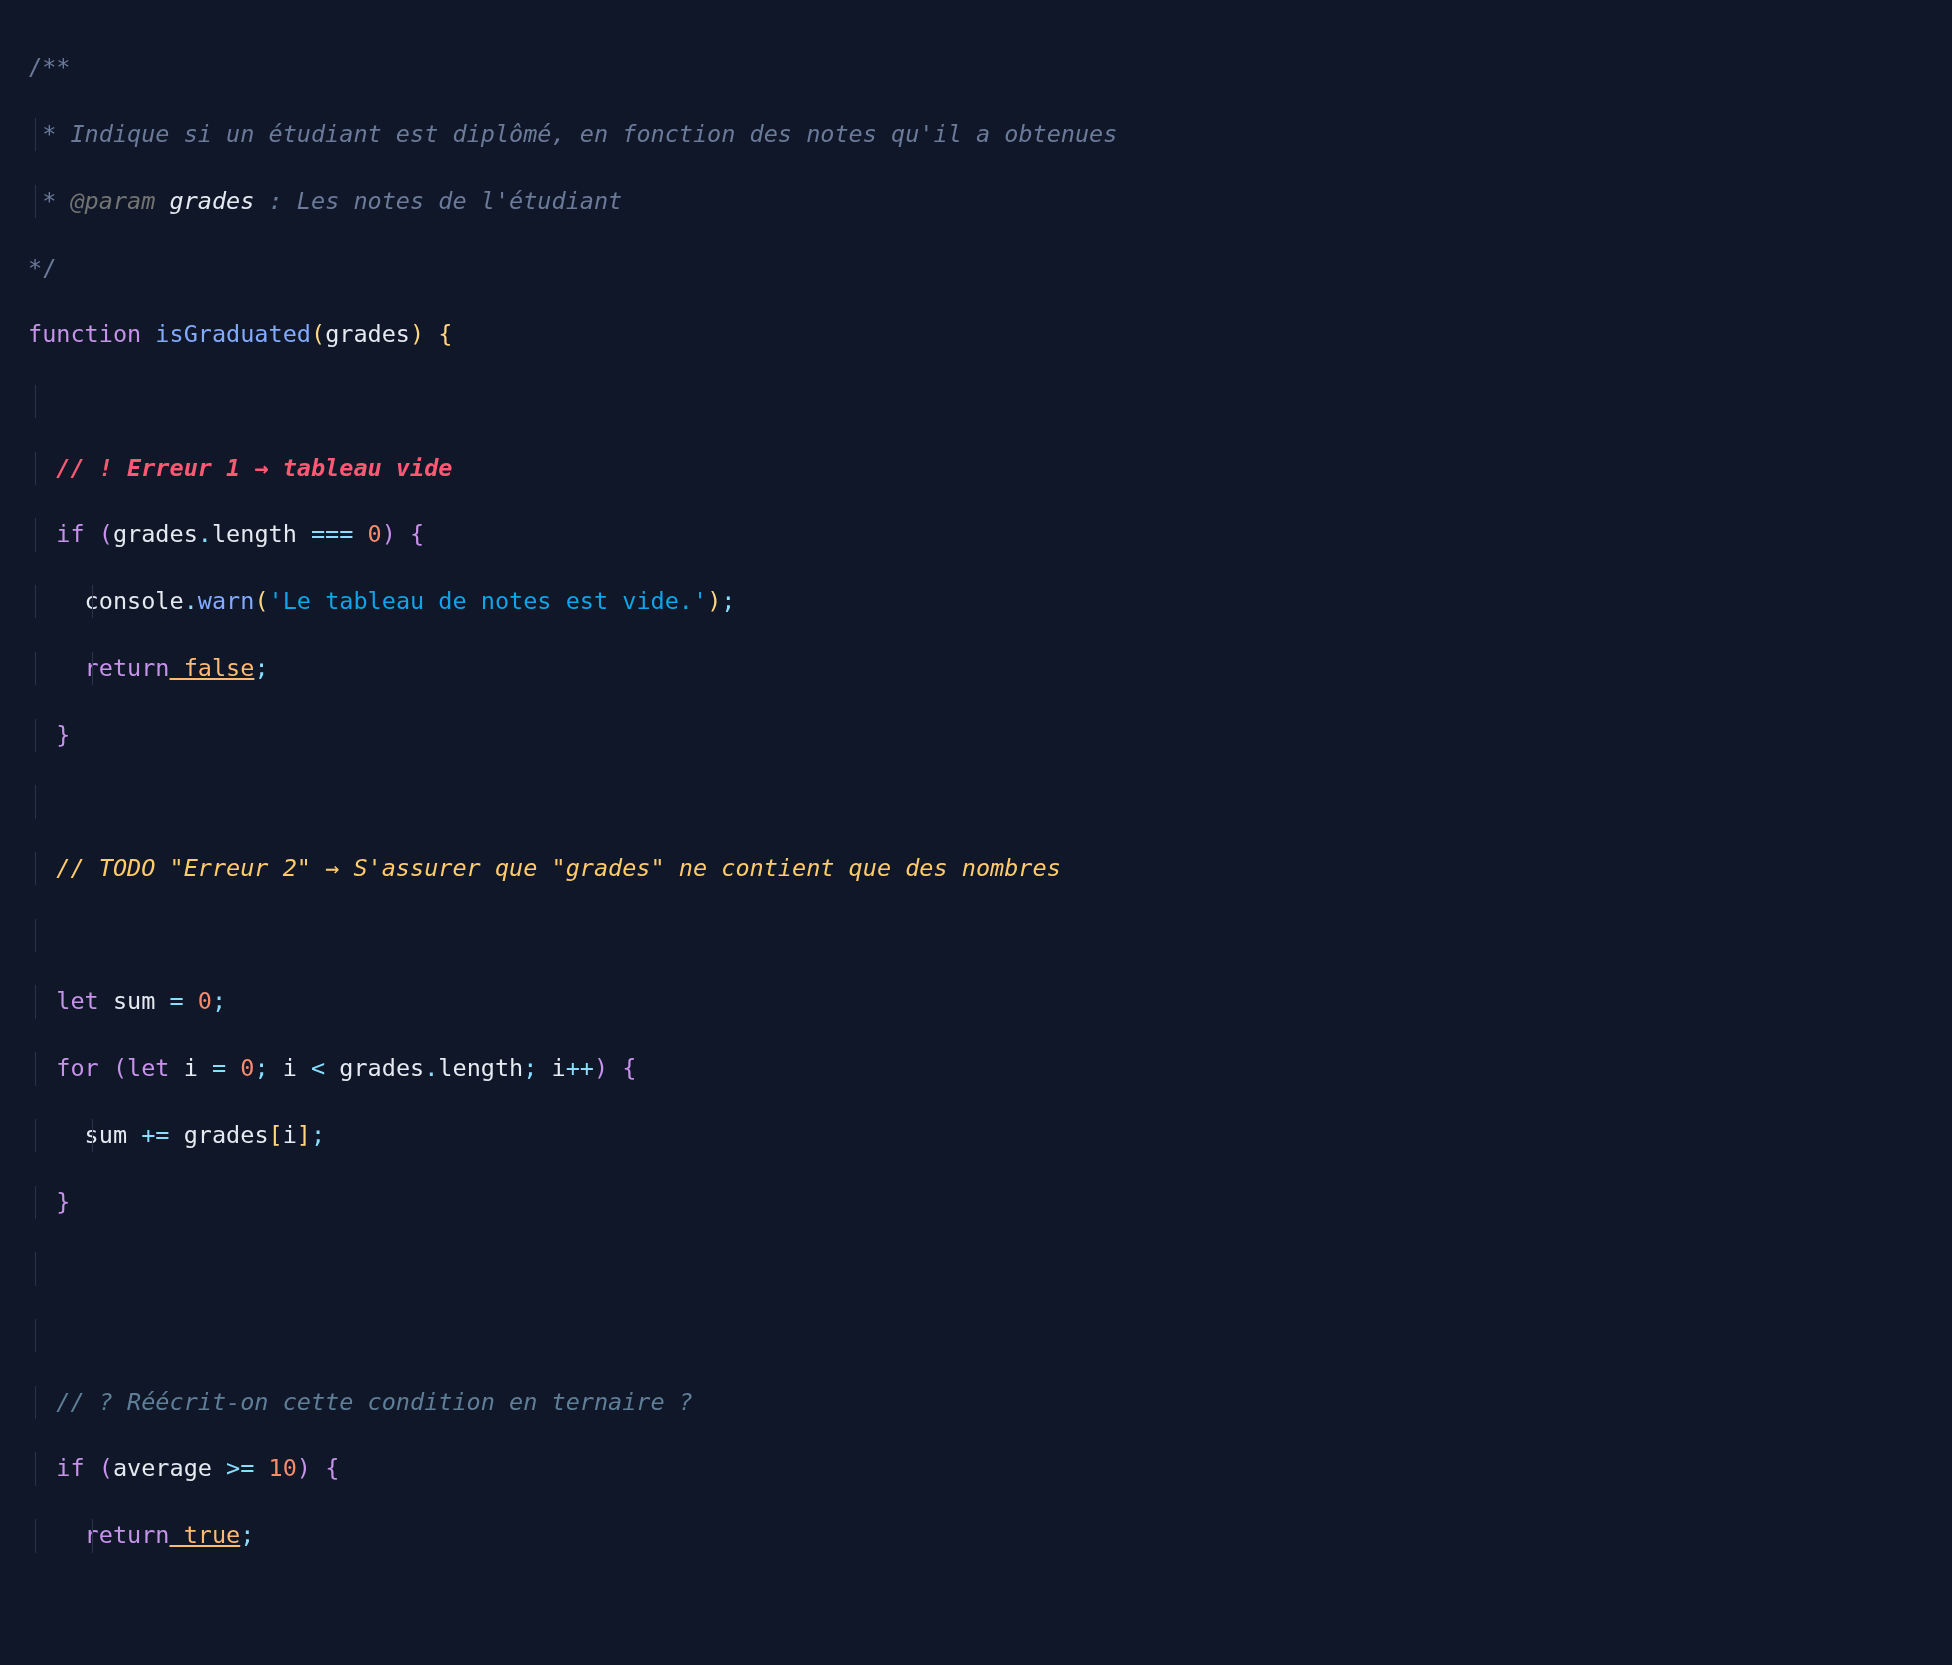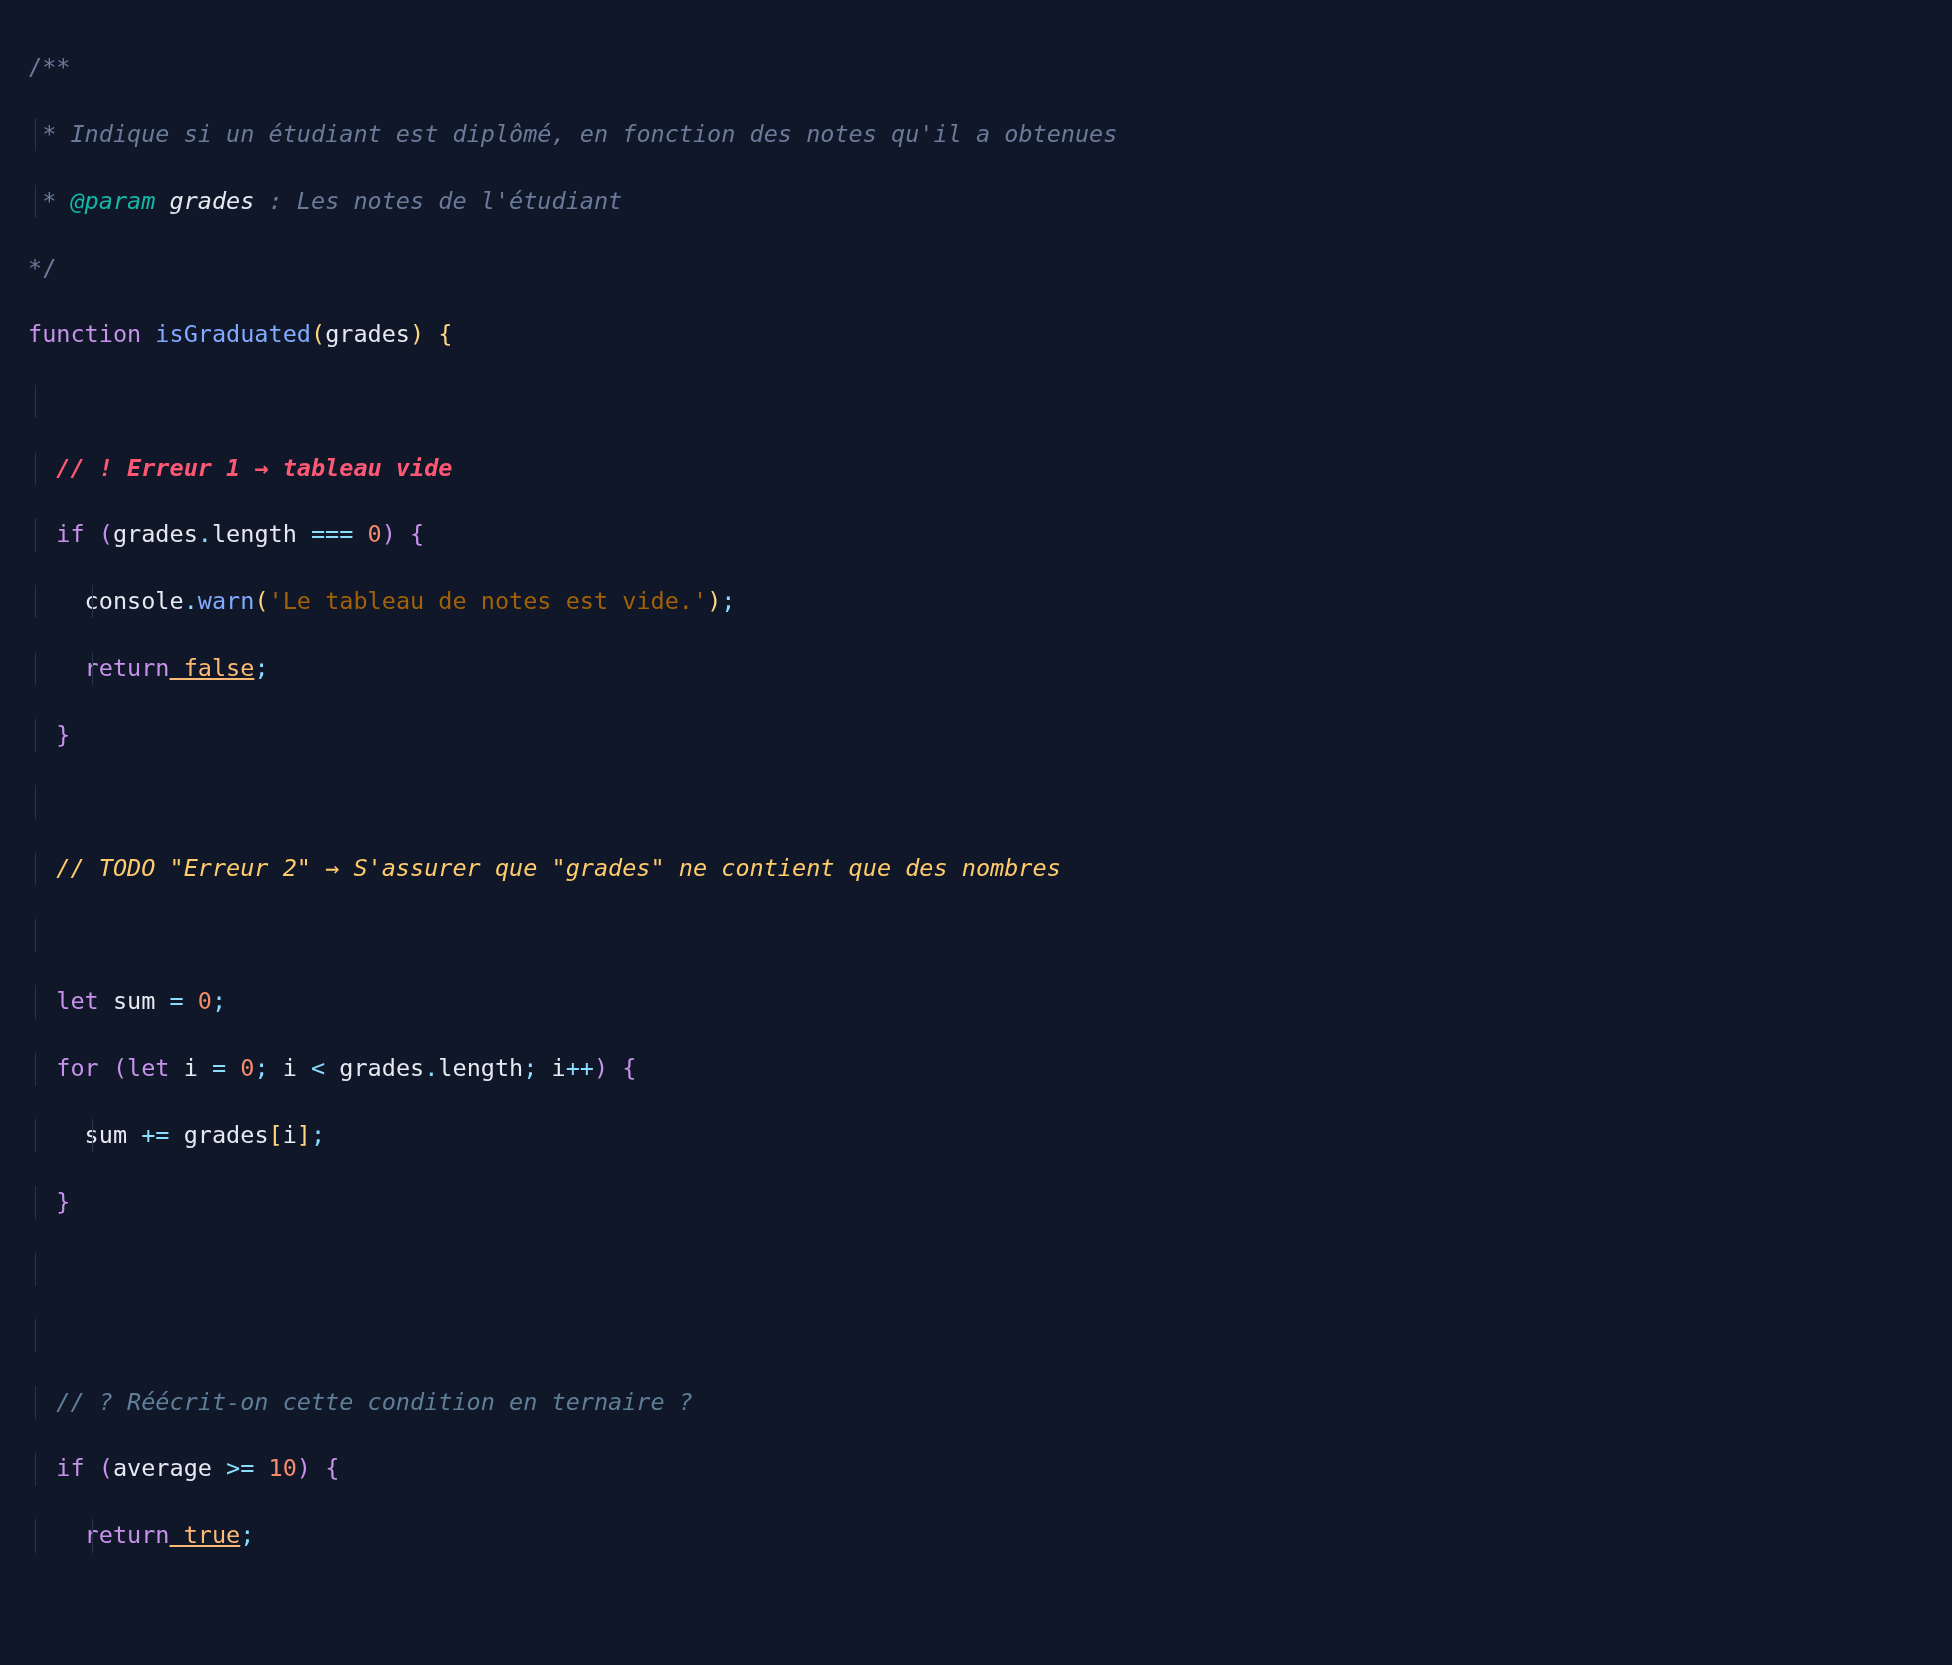--- a/index.html
+++ b/index.html
@@ -21,33 +21,33 @@
   .indent-guide {
     position: absolute;
     left: 0;
     top: 0;
     bottom: 0;
     border-left: 1px solid #2a3449;
   }
   .c-comment  { color: #6b7a99; font-style: italic; }
   .c-star     { color: #6b7a99; }
   .c-docstart { color: #6b7a99; }
-  .c-atparam  { color: #14b8a6; font-style: italic; }
+  .c-atparam  { color: #737373; font-style: italic; }
   .c-paramname{ color: #e5e9f0; font-style: italic; }
   .c-keyword  { color: #c792ea; }
   .c-funcname { color: #82aaff; }
   .c-paren    { color: #ffd580; }
   .c-paren2   { color: #c792ea; }
   .c-brace    { color: #ffd580; }
   .c-brace2   { color: #c792ea; }
   .c-brack    { color: #ffd580; }
   .c-ident    { color: #e5e9f0; }
   .c-prop     { color: #e5e9f0; }
   .c-method   { color: #82aaff; }
-  .c-string   { color: #a16207; }
+  .c-string   { color: #0ea5e9; }
   .c-number   { color: #f78c6c; }
   .c-op       { color: #89ddff; }
   .c-semi     { color: #89ddff; }
   .c-dot      { color: #89ddff; }
   .c-bool     { color: #fdba74; text-decoration: underline; }
   .c-error    { color: #ff5874; font-style: italic; font-weight: bold; }
   .c-todo     { color: #ffcb6b; font-style: italic; }
   .c-question { color: #5f7e97; font-style: italic;}
 </style>
 </head>

